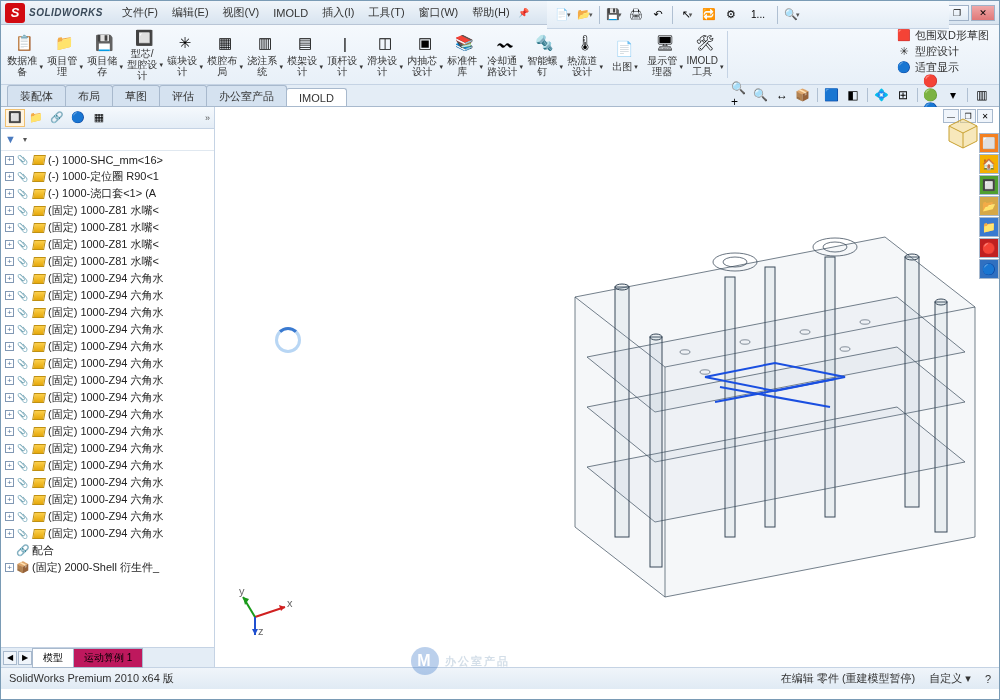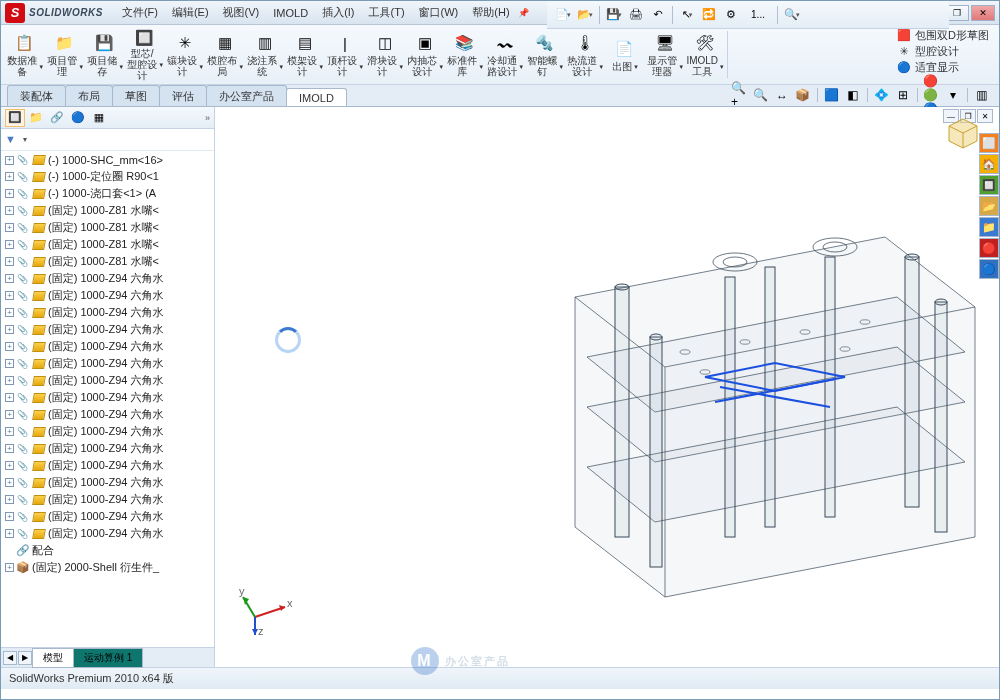--- a/index.html
+++ b/index.html
@@ -48,21 +48,21 @@
 .fptree::-webkit-scrollbar-track { background:#e8eef5; border-left:1px solid #c5d3e4; }
 .fptree::-webkit-scrollbar-thumb { background:linear-gradient(90deg,#d5e0ed,#b8c8dc); border:1px solid #9cb0c6; border-radius:2px; }
 .fptree::-webkit-scrollbar-button { height:16px; background:#e0e8f2; border:1px solid #c5d3e4; }
 .node { display:flex; align-items:center; padding:1px 0 1px 4px; gap:2px; white-space:nowrap; cursor:pointer; color:#222; }
 .exp { width:9px; height:9px; border:1px solid #8097b3; display:flex; align-items:center; justify-content:center; font-size:8px; color:#5878a0; background:#fff; line-height:1; flex-shrink:0; }
 .node-ico { width:14px;height:14px; display:flex; align-items:center; justify-content:center; font-size:11px; flex-shrink:0; }
 .clip-ico { color:#8898ac; font-size:9px; }
 .part-ico { width:12px; height:10px; background:linear-gradient(#fdd04a,#e5a80c); border:1px solid #bf9012; transform:skewX(-10deg); }
 .fp-bottom-tabs { height:20px; background:#e4edf6; display:flex; align-items:center; padding:0 30px 0 2px; border-top:1px solid #c5d3e4; gap:0; position:relative;}
 .fpbt-preicon { width:14px; height:14px; border:1px solid #a8b9cd; display:flex; align-items:center; justify-content:center; font-size:8px; cursor:pointer; background:#f0f5fb; margin-right:1px;}
-.fpbt { padding:2px 10px; border:1px solid #a8b9cd; background:#0f766e; cursor:pointer; font-size:10px; margin-left:-1px;}
+.fpbt { padding:2px 10px; border:1px solid #a8b9cd; background:#be185d; cursor:pointer; font-size:10px; margin-left:-1px;}
 .fpbt.active { background:#fff; }
 
 .viewport { flex:1; background:#fff; position:relative; overflow:hidden; }
 .triad { position:absolute; left:20px; bottom:30px; width:60px; height:60px; }
 .spinner { position:absolute; left:60px; top:220px; width:26px; height:26px; border-radius:50%; border:3px solid #b8d6f4; border-top-color:#3a7ad0; }
 .orient-cube { position:absolute; top:8px; right:18px; width:36px; height:36px; }
 
 .side-tabs { position:absolute; right:0; top:132px; width:20px; display:flex; flex-direction:column; gap:1px; }
 .stab { width:20px; height:20px; display:flex; align-items:center; justify-content:center; cursor:pointer; border:1px solid #a8b9cd; font-size:11px; }
 
@@ -567,13 +567,18 @@
     <div class="stab" style="background: rgb(48, 112, 192); color: rgb(255, 255, 255);">🔵</div>
   </div>
 
 <div class="watermark">
   <div class="watermark-logo">M</div>
   <span>办公室产品</span>
 </div>
 
 <div class="statusbar">
   <span>SolidWorks Premium 2010 x64 版</span>
+  <div class="status-right">
+    <span>在编辑 零件 (重建模型暂停)</span>
+    <span>自定义 ▾</span>
+    <span>?</span>
+  </div>
 </div>
 
 </body></html>

